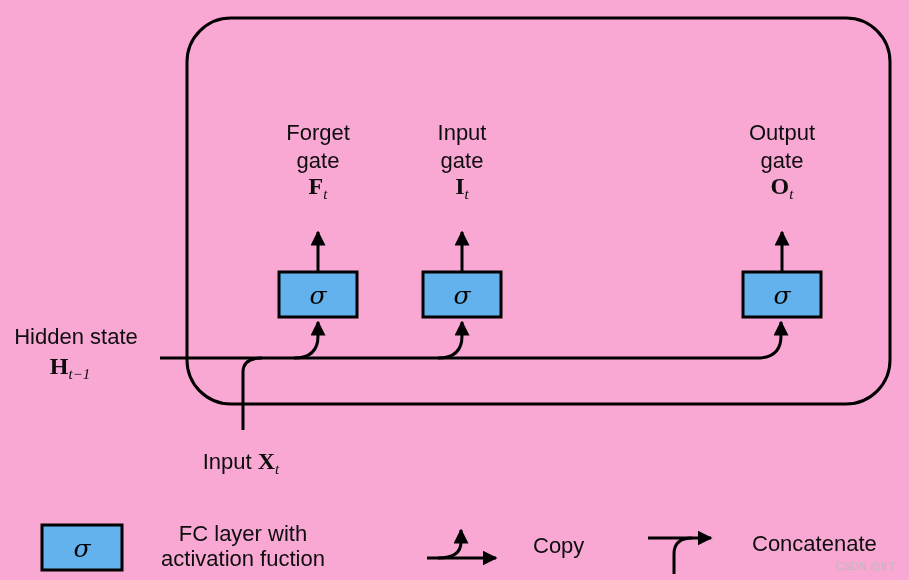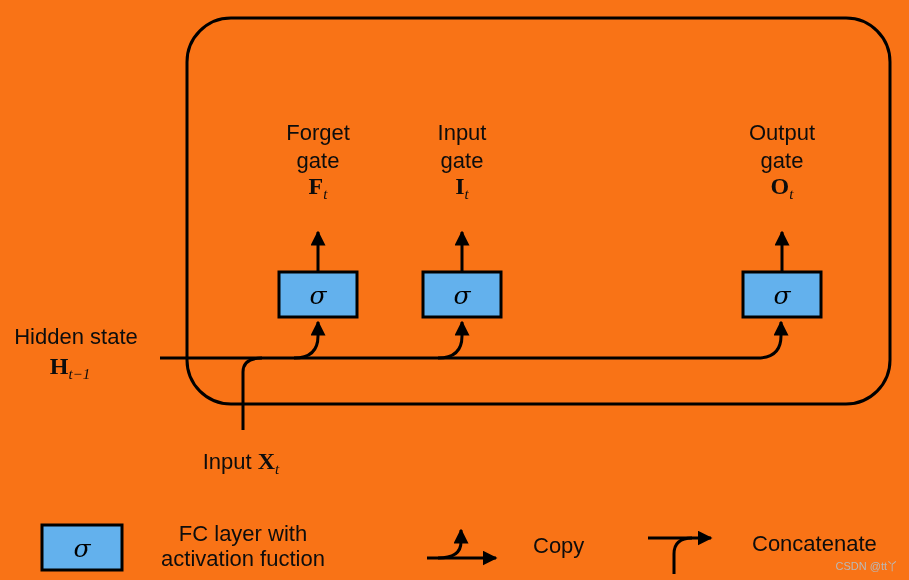--- a/index.html
+++ b/index.html
@@ -1,20 +1,20 @@
 <!DOCTYPE html>
 <html><head>
 <meta charset="utf-8">
 <style>
   html, body { margin: 0; padding: 0; background: #ffffff; }
   .stage {
     position: relative;
     width: 909px;
     height: 580px;
-    background: #f97316;
+    background: #f9a8d4;
     font-family: "Liberation Sans", sans-serif;
     overflow: hidden;
   }
   svg { display: block; }
   .wire {
     fill: none;
     stroke: #000000;
     stroke-width: 3;
     stroke-linecap: butt;
   }

